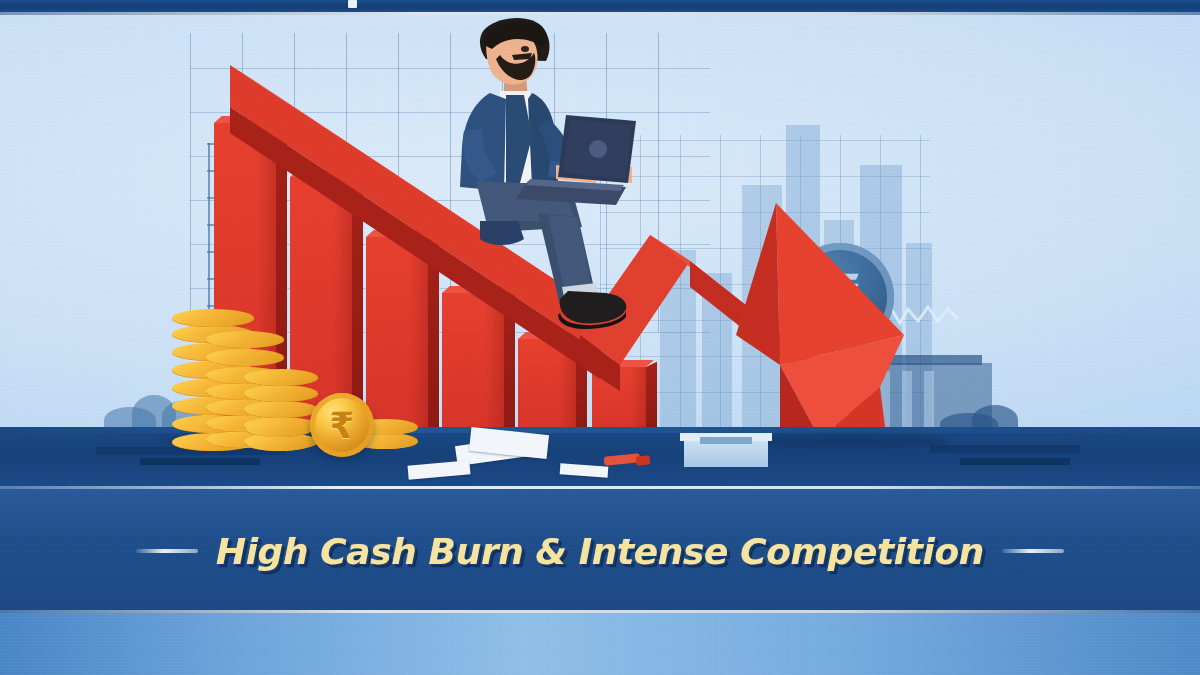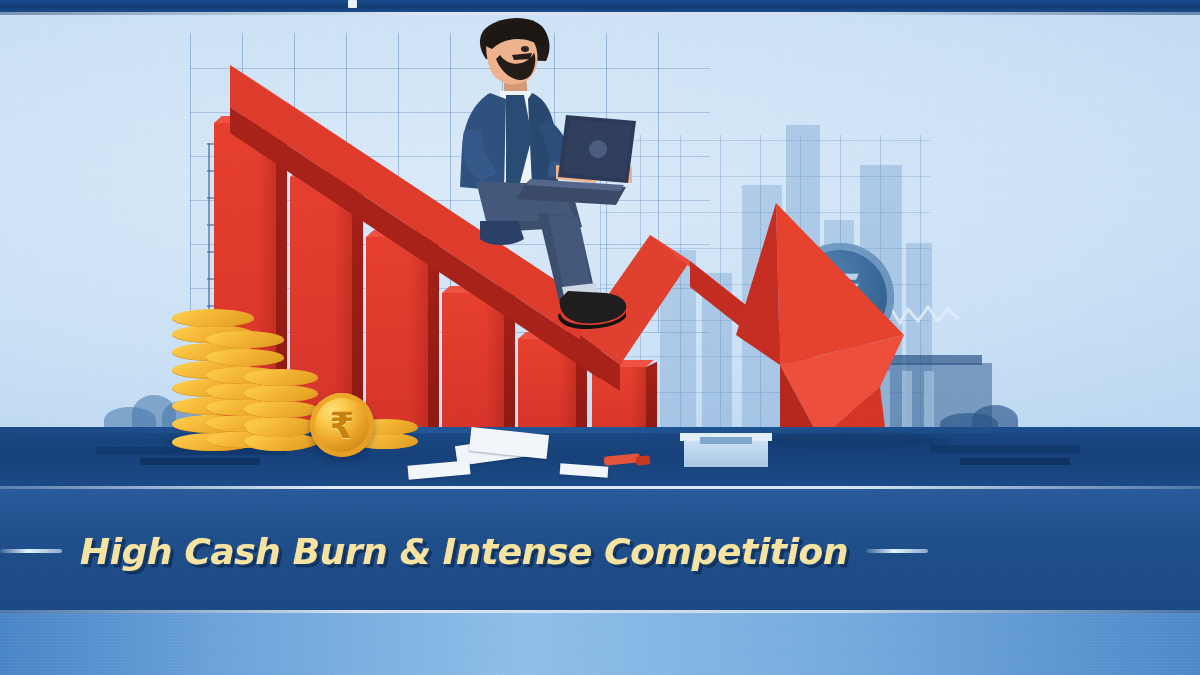--- a/index.html
+++ b/index.html
@@ -153,21 +153,21 @@
     background:linear-gradient(90deg,rgba(205,226,246,.30),rgba(236,245,253,.9) 30%,rgba(230,242,252,.85) 70%,rgba(198,221,243,.28));
   }
   .band-noise{
     position:absolute; left:0; top:489px; width:1200px; height:124px; opacity:.25;
     background-image:
       repeating-linear-gradient(0deg, rgba(10,35,75,.18) 0 1px, transparent 1px 3px),
       repeating-linear-gradient(90deg, rgba(10,35,75,.14) 0 1px, transparent 1px 3px);
   }
   .title-wrap{
     position:absolute; left:0; top:489px; width:1200px; height:124px;
-    display:flex; flex-direction:column; align-items:flex-start; justify-content:center;
+    display:flex; flex-direction:column; align-items:center; justify-content:center;
   }
   .title-row{ display:flex; align-items:center; justify-content:center; gap:18px; }
   .dash{
     width:62px; height:4px; border-radius:2px;
     background:linear-gradient(90deg,rgba(210,230,248,.15),#e8f2fb 45%,rgba(210,230,248,.6));
   }
   .t-line{
     font-family:"DejaVu Sans", sans-serif;
     font-weight:700; font-style:italic;
     font-size:36px; letter-spacing:-0.4px;

